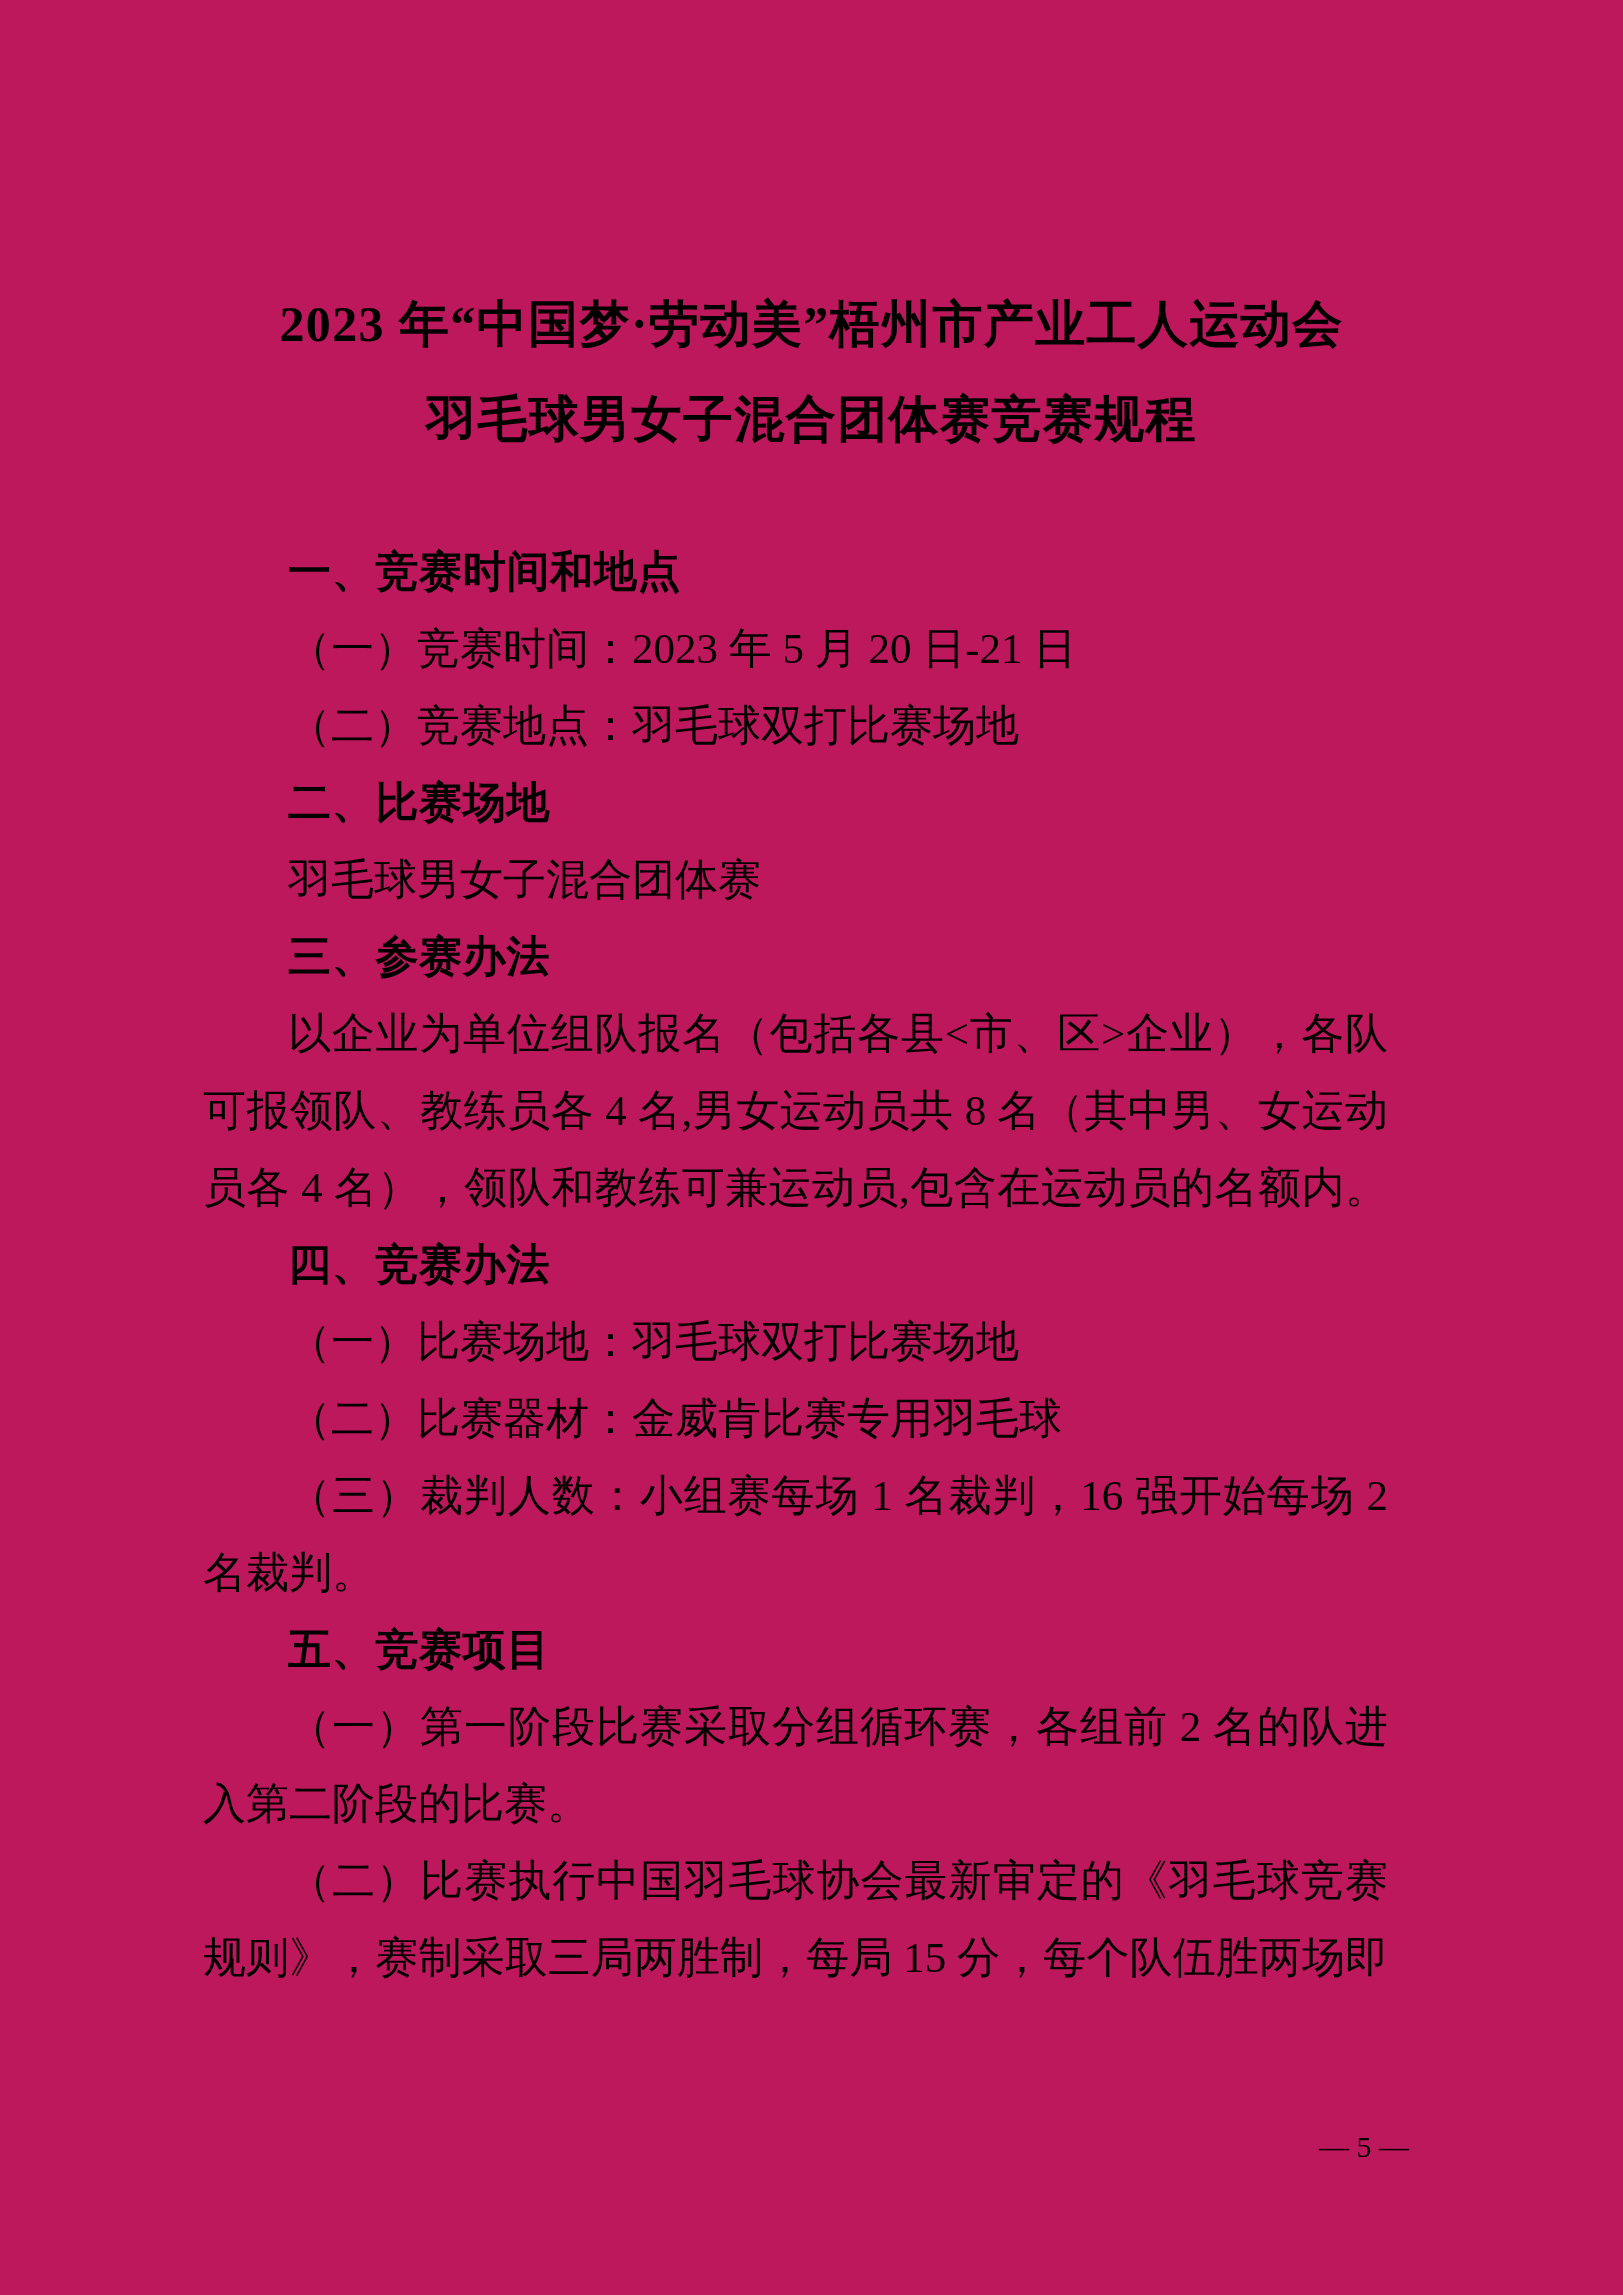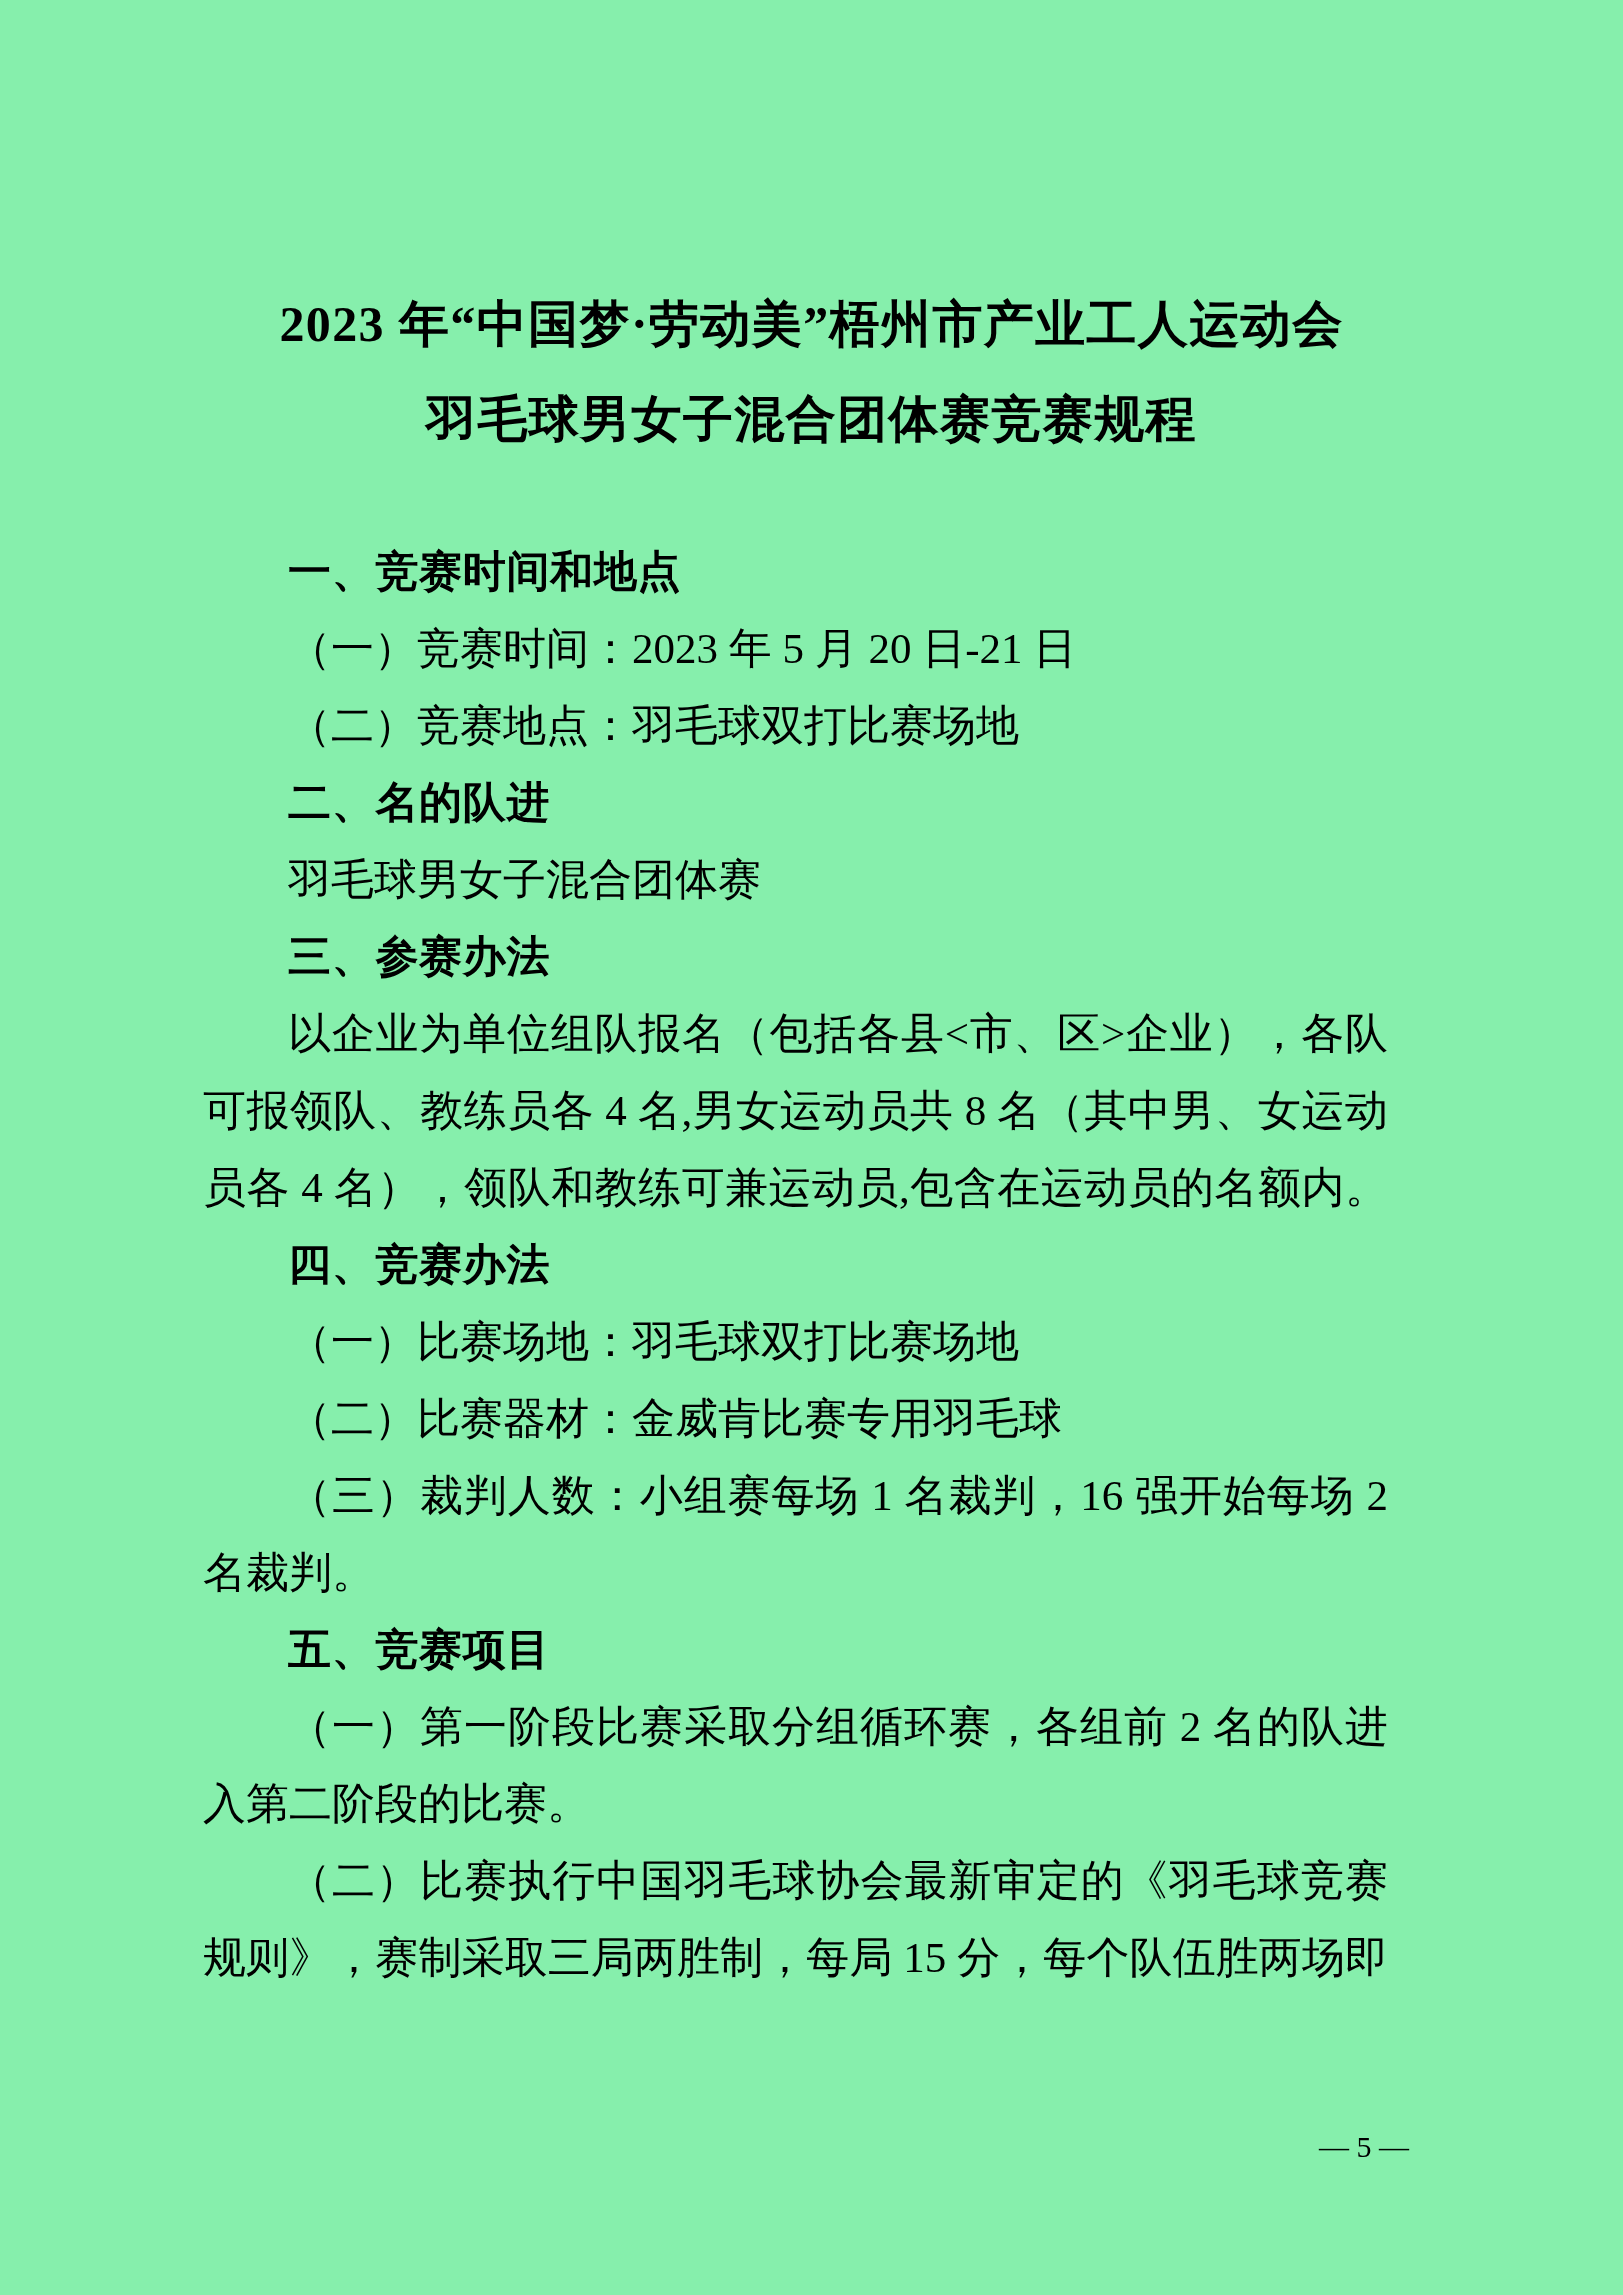--- a/index.html
+++ b/index.html
@@ -4,21 +4,21 @@
 <style>
   html, body {
     margin: 0;
     padding: 0;
     background: #ffffff;
   }
   .page {
     position: relative;
     width: 1623px;
     height: 2295px;
-    background: #86efac;
+    background: #be185d;
     color: #000000;
     overflow: hidden;
   }
   .title-block {
     position: absolute;
     top: 277px;
     left: 0;
     width: 1623px;
     text-align: center;
     font-family: "Liberation Serif", "DejaVu Serif", serif;
@@ -72,21 +72,21 @@
 
   <div class="title-block">
     <div class="title-line">2023 年“中国梦·劳动美”梧州市产业工人运动会</div>
     <div class="title-line">羽毛球男女子混合团体赛竞赛规程</div>
   </div>
 
   <div class="content">
     <div class="line heading indent">一、竞赛时间和地点</div>
     <div class="line indent">（一）竞赛时间：2023 年 5 月 20 日-21 日</div>
     <div class="line indent">（二）竞赛地点：羽毛球双打比赛场地</div>
-    <div class="line heading indent">二、名的队进</div>
+    <div class="line heading indent">二、比赛场地</div>
     <div class="line indent">羽毛球男女子混合团体赛</div>
     <div class="line heading indent">三、参赛办法</div>
     <div class="line indent fill">以企业为单位组队报名（包括各县&lt;市、区&gt;企业），各队</div>
     <div class="line fill">可报领队、教练员各 4 名,男女运动员共 8 名（其中男、女运动</div>
     <div class="line fill">员各 4 名），领队和教练可兼运动员,包含在运动员的名额内。</div>
     <div class="line heading indent">四、竞赛办法</div>
     <div class="line indent">（一）比赛场地：羽毛球双打比赛场地</div>
     <div class="line indent">（二）比赛器材：金威肯比赛专用羽毛球</div>
     <div class="line indent fill">（三）裁判人数：小组赛每场 1 名裁判，16 强开始每场 2</div>
     <div class="line">名裁判。</div>

